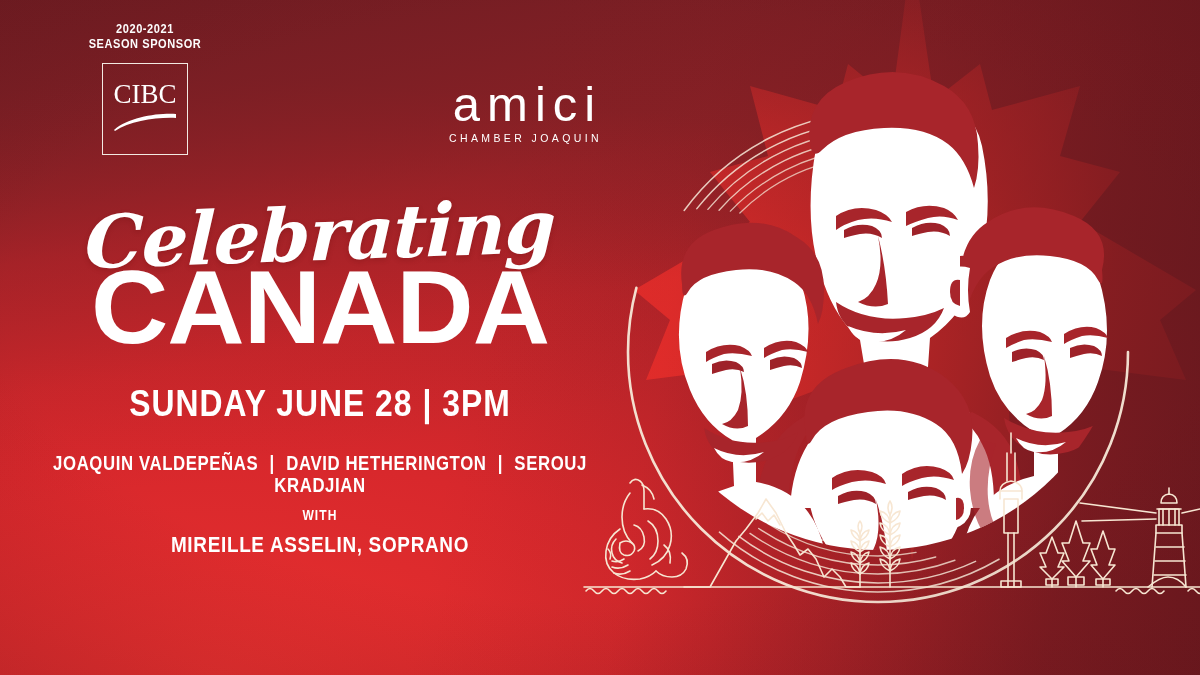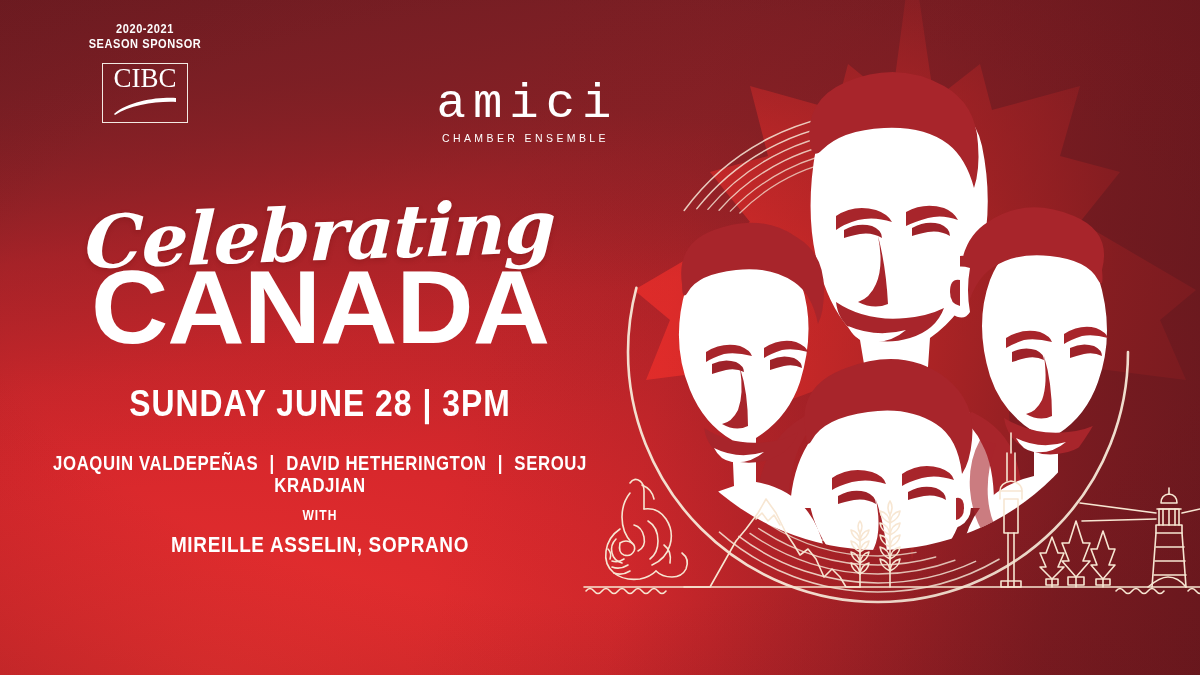--- a/index.html
+++ b/index.html
@@ -95,21 +95,21 @@
     color: #fdfdfd;
     font-family: "Liberation Sans Narrow", "Liberation Sans", sans-serif;
     font-weight: bold;
     font-size: 12px;
     letter-spacing: 0.6px;
     line-height: 15px;
     transform: scaleX(0.92);
   }
   .cibc-box {
     margin: 11px auto 0;
-    width: 86px; height: 60px;
+    width: 86px; height: 92px;
     border: 1.5px solid #f3e9e2;
     padding: 3px;
     box-sizing: border-box;
   }
   .cibc-inner {
     width: 100%; height: 100%;
     display: flex; flex-direction: column;
     align-items: center; justify-content: center;
   }
   .cibc-word {
@@ -126,21 +126,21 @@
   
   .amici {
     position: absolute;
     left: 424px; top: 80px;
     z-index: 20;
     text-align: center;
     width: 200px;
   }
   .amici-word {
     color: #ffffff;
-    font-family: Liberation Mono, monospace;
+    font-family: Liberation Sans, sans-serif;
     font-weight: 300;
     font-size: 49px;
     letter-spacing: 7px;
     line-height: 48px;
     padding-left: 7px;
   }
   .amici-sub {
     color: #ffffff;
     font-family: "Liberation Sans", sans-serif;
     font-size: 10.5px;
@@ -468,21 +468,21 @@
           <svg width="64" height="18" viewBox="0 0 64 18">
             <path d="M1 17 C16 4 44 0 63 1 L63 5 C44 4 17 8 2 18 Z" fill="#ffffff"></path>
           </svg>
         </div>
       </div>
     </div>
   </div>
 
   <div class="amici">
     <div class="amici-word">amici</div>
-    <div class="amici-sub">CHAMBER ENSEMBLE</div>
+    <div class="amici-sub">CHAMBER JOAQUIN</div>
   </div>
 
   <div class="maintext">
     <div class="script-title">Celebrating</div>
     <div class="big-title">CANADA</div>
     <div class="date-line">SUNDAY JUNE 28 | 3PM</div>
 
     <div class="artists">
       <span>JOAQUIN VALDEPEÑAS</span>
       <span class="sep">|</span>

